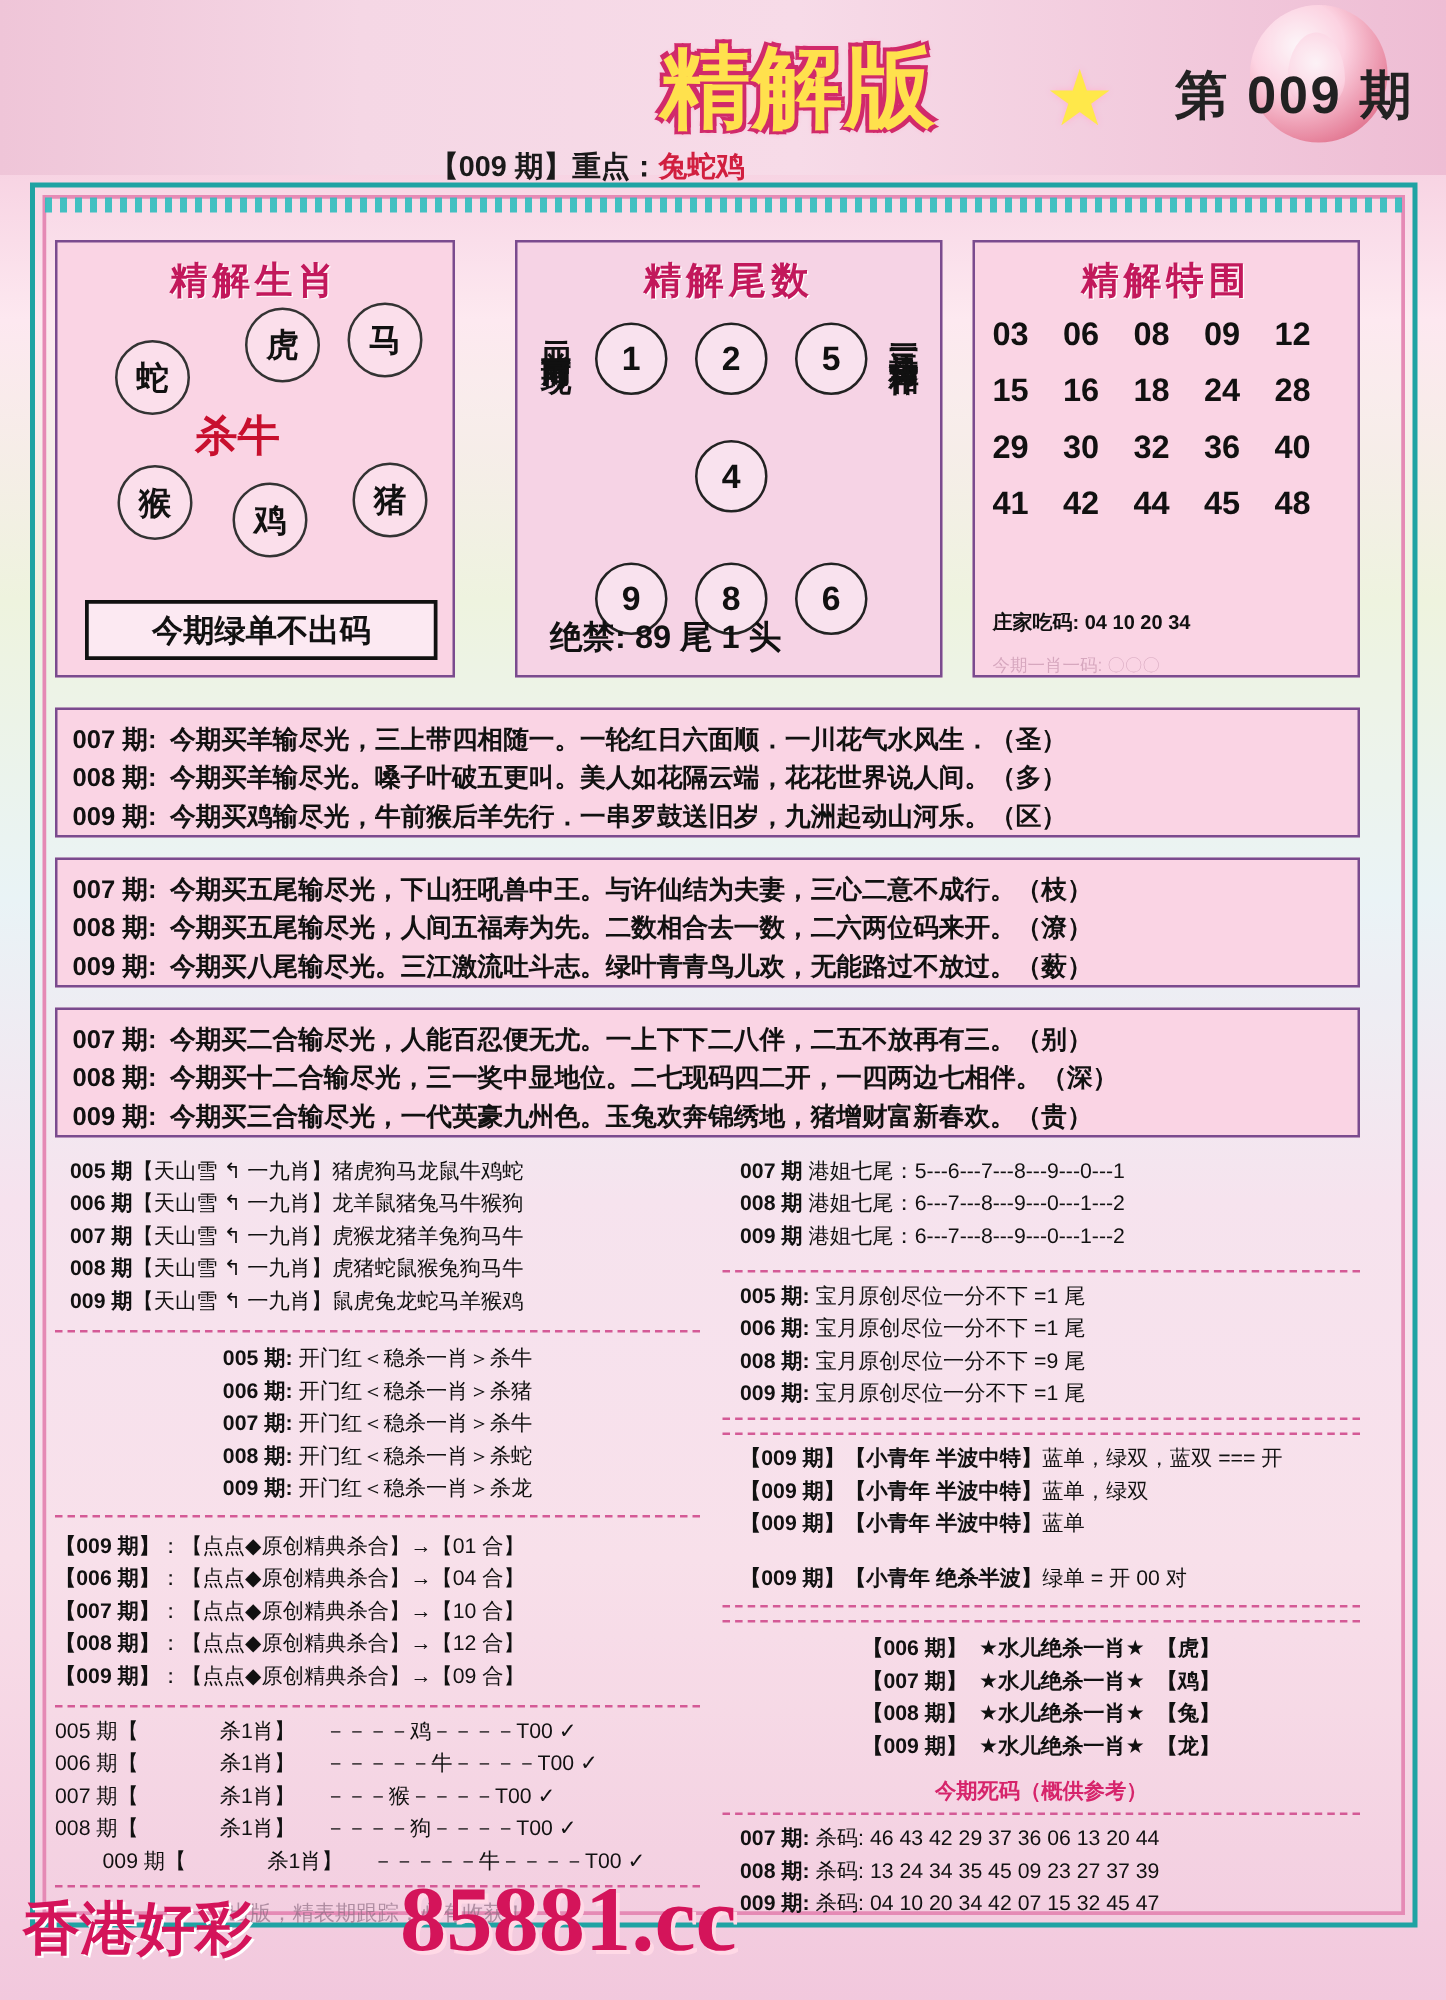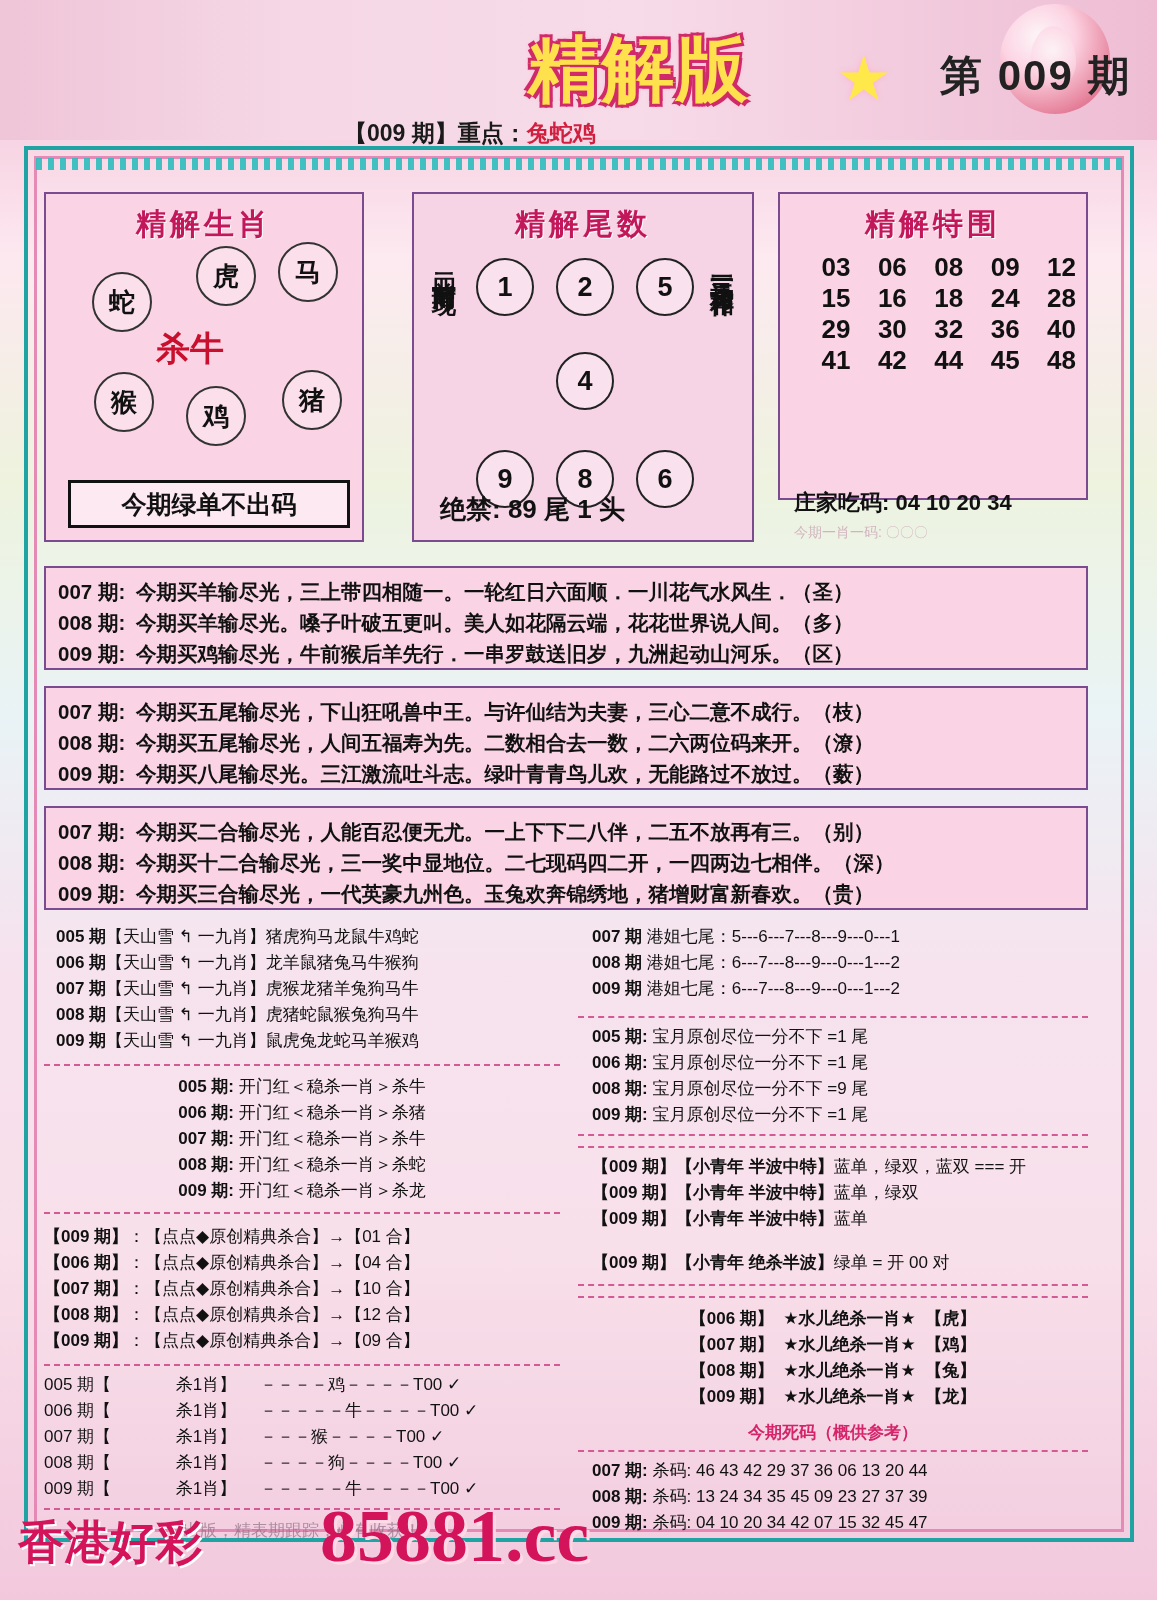--- a/index.html
+++ b/index.html
@@ -38,43 +38,43 @@
      background:repeating-linear-gradient(90deg,#2dbdbd 0 6px,transparent 6px 12px);
      opacity:.9;}
 
   
   .box{position:absolute;background:#f8d7e6;border:2px solid #7a4b8e;box-sizing:border-box;}
   .box-title{text-align:center;font-weight:bold;font-family:"Liberation Serif","DejaVu Serif",serif;
      color:#c2185b;text-shadow:1px 1px 0 #fff;}
 
   #box-zodiac{left:44px;top:192px;width:320px;height:350px;background:#fad4e4;}
   #box-tail{left:412px;top:192px;width:342px;height:350px;background:#f6d3e5;}
-  #box-special{left:778px;top:192px;width:310px;height:308px;background:#fad4e4;}
+  #box-special{left:778px;top:192px;width:310px;height:350px;background:#fad4e4;}
 
   .zt{font-size:30px;margin-top:10px;letter-spacing:4px;}
   .circ{width:56px;height:56px;border-radius:50%;border:2px solid #333;display:flex;
      align-items:center;justify-content:center;font-size:26px;font-weight:bold;color:#111;
      background:rgba(255,255,255,.25);position:absolute;}
   .zbig{position:absolute;font-size:34px;font-weight:bold;color:#c8102e;
      font-family:"Liberation Serif","DejaVu Serif",serif;}
   .greenbar{position:absolute;left:22px;top:286px;width:276px;height:42px;border:3px solid #111;
      background:#fce9f2;display:flex;align-items:center;justify-content:center;
      font-size:25px;font-weight:bold;color:#111;}
 
   .num-circ{position:absolute;width:54px;height:54px;border-radius:50%;border:2px solid #222;
      display:flex;align-items:center;justify-content:center;font-size:27px;font-weight:bold;
      background:rgba(255,255,255,.35);color:#111;}
   .vtext{position:absolute;writing-mode:vertical-rl;font-size:24px;font-weight:bold;color:#111;
      letter-spacing:3px;}
   .forbid{position:absolute;left:26px;top:298px;font-size:26px;font-weight:bold;color:#111;}
 
   .sp-grid{position:absolute;left:14px;top:58px;width:282px;display:grid;
-     grid-template-columns:repeat(5,1fr);text-align:right;
+     grid-template-columns:repeat(5,1fr);row-gap:14px;text-align:left;
      font-size:26px;font-weight:bold;color:#111;}
-  .banker{position:absolute;left:14px;top:294px;font-size:22px;font-weight:bold;color:#111;}
+  .banker{position:absolute;left:14px;top:294px;font-size:16px;font-weight:bold;color:#111;}
   .tiny-fade{position:absolute;left:14px;top:330px;font-size:14px;color:#bf8aa6;opacity:.6;}
 
   
   .pblock{position:absolute;left:44px;width:1044px;background:#fad4e4;border:2px solid #7a4b8e;
      box-sizing:border-box;padding:8px 12px;}
   .prow{display:flex;align-items:baseline;font-size:20.5px;color:#111;line-height:31px;white-space:nowrap;}
   .prow .iss{width:78px;font-weight:bold;}
   .prow .txt{font-weight:bold;}
   #pb1{top:566px;height:104px;}
   #pb2{top:686px;height:104px;}
@@ -246,21 +246,21 @@
     <div class="lrow"><b>【007 期】</b><span>：【点点◆原创精典杀合】→【10 合】</span></div>
     <div class="lrow"><b>【008 期】</b><span>：【点点◆原创精典杀合】→【12 合】</span></div>
     <div class="lrow"><b>【009 期】</b><span>：【点点◆原创精典杀合】→【09 合】</span></div>
   </div>
 
   <div class="sec" style="margin-top:10px;padding:6px 0 6px 0;">
     <div class="lrow"><span style="display:inline-block;width:108px;">005 期【</span><span style="display:inline-block;width:108px;text-align:center;">杀1肖】</span><span>－－－－</span><span>鸡</span><span>－－－－</span><span>T00</span> <span>✓</span></div>
     <div class="lrow"><span style="display:inline-block;width:108px;">006 期【</span><span style="display:inline-block;width:108px;text-align:center;">杀1肖】</span><span>－－－－－</span><span>牛</span><span>－－－－</span><span>T00</span> <span>✓</span></div>
     <div class="lrow"><span style="display:inline-block;width:108px;">007 期【</span><span style="display:inline-block;width:108px;text-align:center;">杀1肖】</span><span>－－－</span><span>猴</span><span>－－－－</span><span>T00</span> <span>✓</span></div>
     <div class="lrow"><span style="display:inline-block;width:108px;">008 期【</span><span style="display:inline-block;width:108px;text-align:center;">杀1肖】</span><span>－－－－</span><span>狗</span><span>－－－－</span><span>T00</span> <span>✓</span></div>
-    <div class="lrow"><span style="display:inline-block;width:108px;">009 期【</span><span style="display:inline-block;width:108px;text-align:center;">杀1肖】</span><span>－－－－－</span><span>牛</span><span>－－－－</span><span>T00</span> <span>✓</span></div>
+    <div class="lrow"><span style="display:inline-block;width:108px;margin-left:38px;">009 期【</span><span style="display:inline-block;width:108px;text-align:center;">杀1肖】</span><span>－－－－－</span><span>牛</span><span>－－－－</span><span>T00</span> <span>✓</span></div>
   </div>
 
   <div class="lrow center" style="margin-top:8px;color:#8a6a80;opacity:.65;">出版，精表期跟踪，必有收获！</div>
 </div>
 
 <div class="col-right">
 
   <div style="padding:2px 0 4px 14px;">
     <div class="lrow"><b>007 期</b> <span>港姐七尾：</span><span>5---6---7---8---9---0---1</span></div>
     <div class="lrow"><b>008 期</b> <span>港姐七尾：</span><span>6---7---8---9---0---1---2</span></div>

